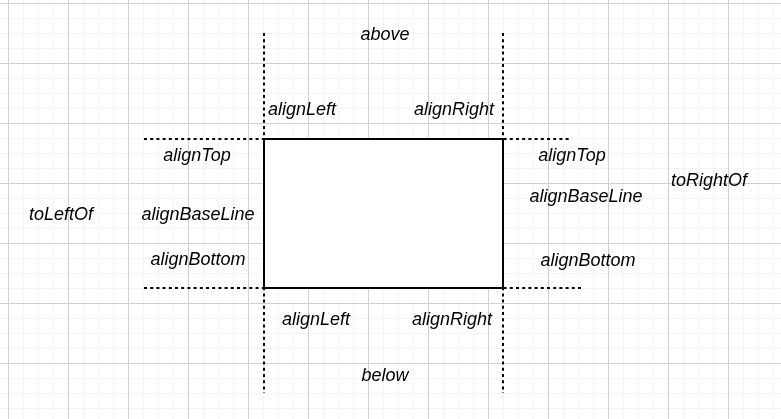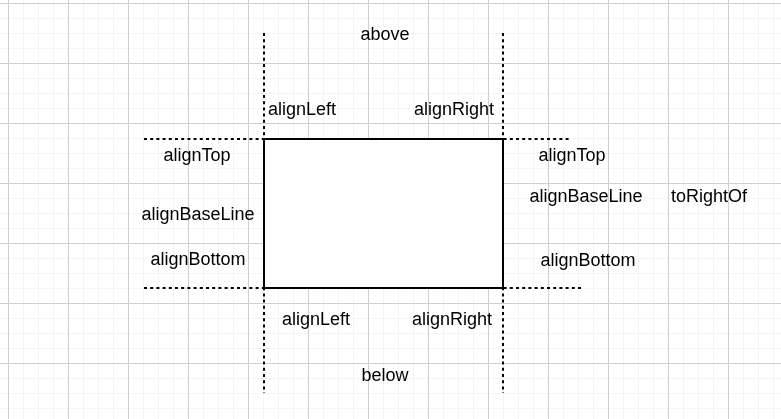--- a/index.html
+++ b/index.html
@@ -28,20 +28,21 @@
     left: 0;
     top: 0;
   }
   .lbl {
     position: absolute;
     transform: translate(-50%, -50%);
     white-space: nowrap;
     font-size: 18px;
     line-height: 1.2;
     color: #000000;
+    font-style: italic;
   }
 </style>
 </head>
 <body>
 
 <div class="canvas">
 
   <svg class="shapes" width="781" height="419" viewBox="0 0 781 419">
 
     <rect x="264" y="139" width="239" height="149" fill="#ffffff" stroke="#000000" stroke-width="2"></rect>
@@ -53,23 +54,24 @@
   </svg>
 
   <div class="lbl" style="left:385px; top:35px;">above</div>
 
   <div class="lbl" style="left:302px; top:110px;">alignLeft</div>
   <div class="lbl" style="left:454px; top:110px;">alignRight</div>
 
   <div class="lbl" style="left:197px; top:156px;">alignTop</div>
   <div class="lbl" style="left:572px; top:156px;">alignTop</div>
 
+  <div class="lbl" style="left:61px; top:215px;">toLeftOf</div>
   <div class="lbl" style="left:198px; top:215px;">alignBaseLine</div>
   <div class="lbl" style="left:586px; top:197px;">alignBaseLine</div>
-  <div class="lbl" style="left:709px; top:197px;">toRightOf</div>
+  <div class="lbl" style="left:709px; top:181px;">toRightOf</div>
 
   <div class="lbl" style="left:198px; top:260px;">alignBottom</div>
   <div class="lbl" style="left:588px; top:261px;">alignBottom</div>
 
   <div class="lbl" style="left:316px; top:320px;">alignLeft</div>
   <div class="lbl" style="left:452px; top:320px;">alignRight</div>
 
   <div class="lbl" style="left:385px; top:376px;">below</div>
 
 </div>

